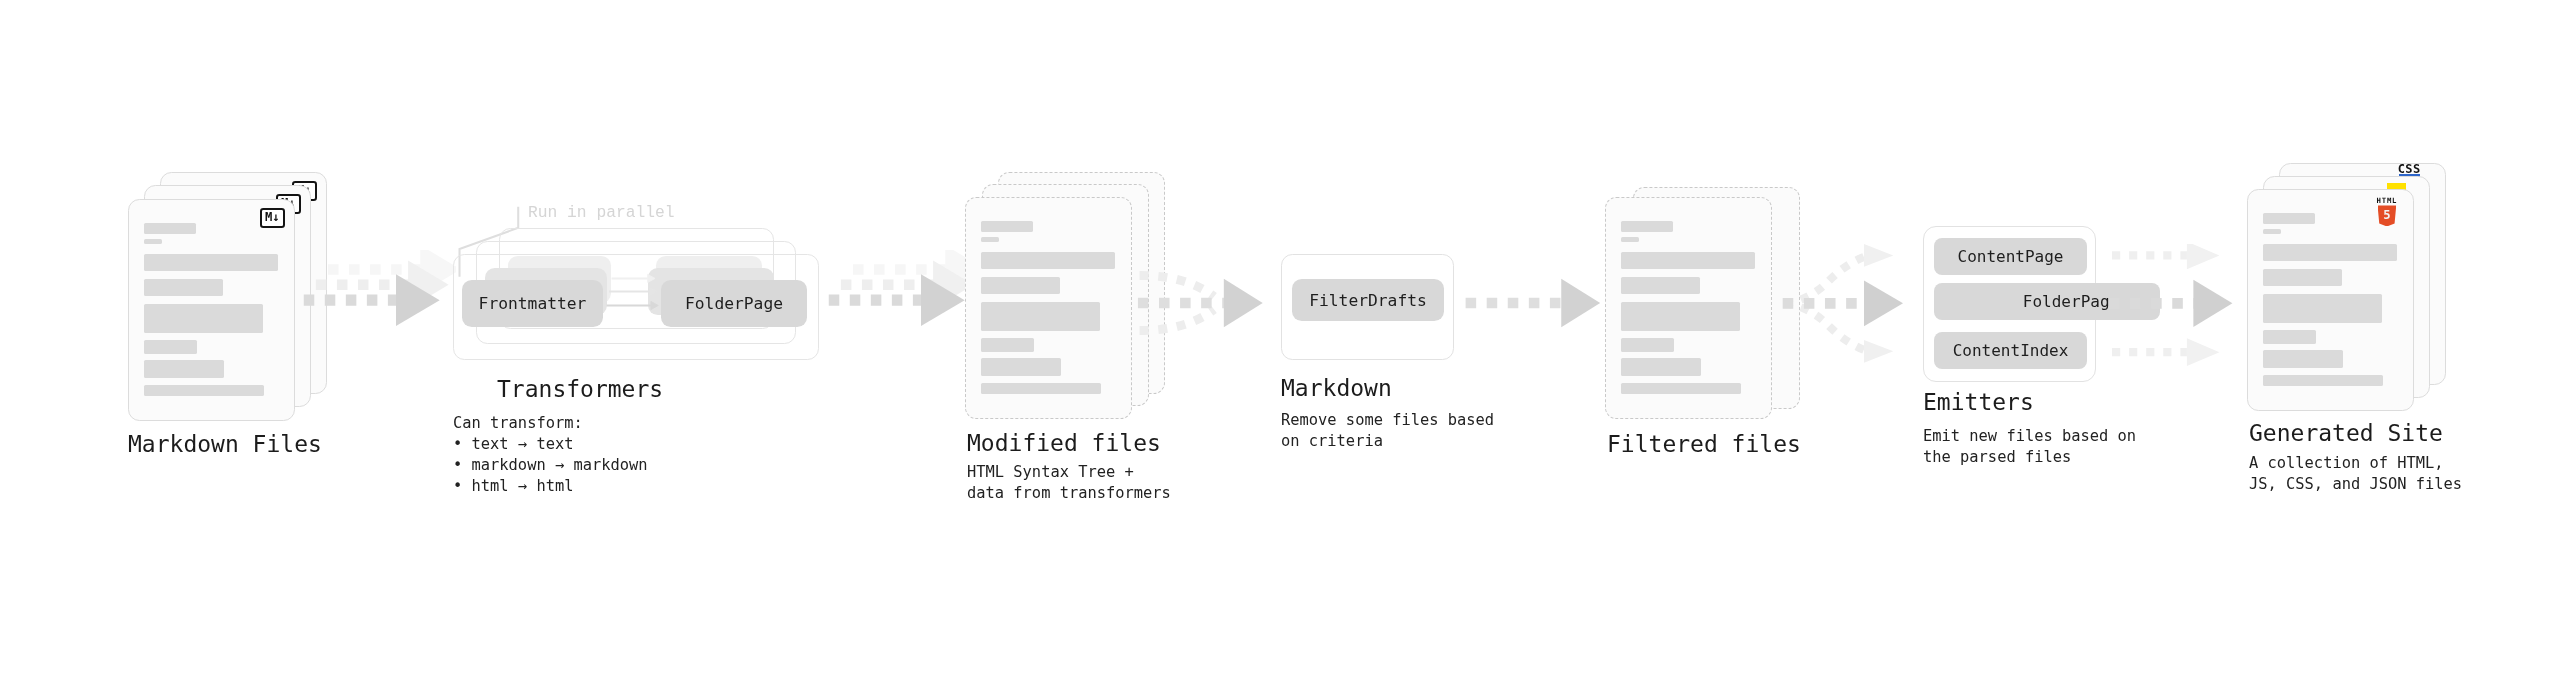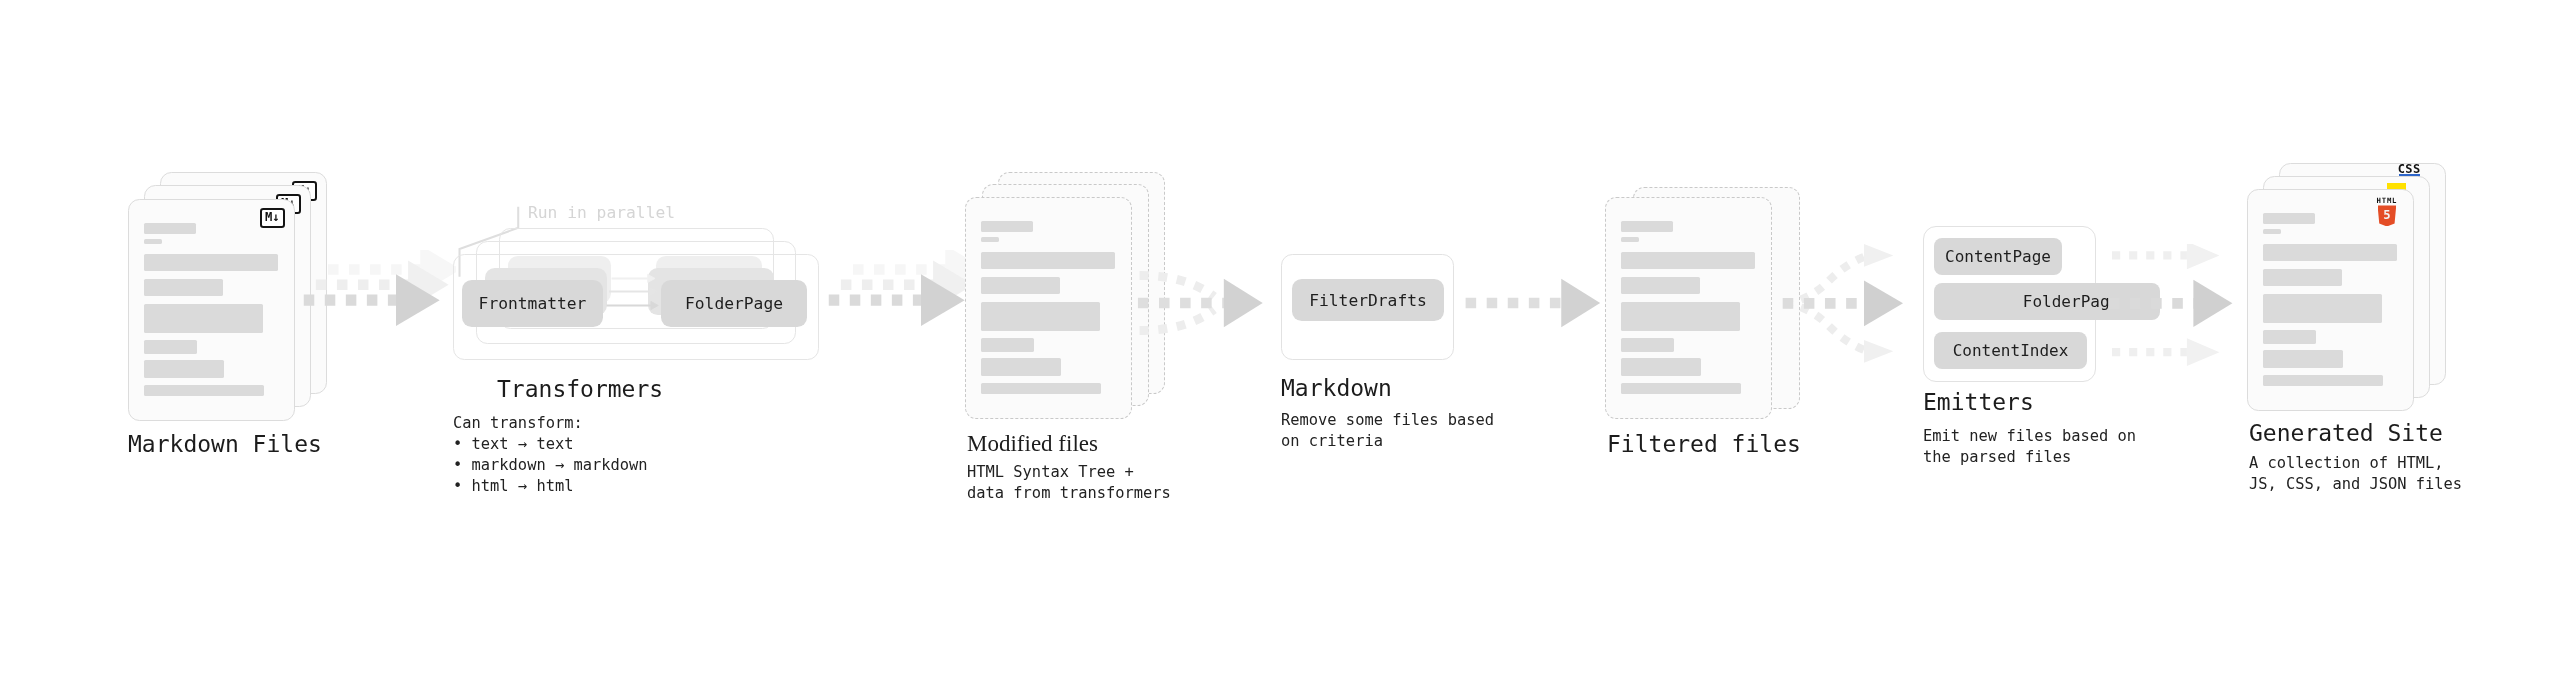--- a/index.html
+++ b/index.html
@@ -31,21 +31,21 @@
   .html5-badge{position:absolute;top:6.5px;right:8.1px;width:36px;text-align:center;}
   .html5-badge .t{font-size:7.3px;font-weight:700;letter-spacing:0.8px;color:#111;line-height:8.1px;}
   .html5-shield{width:18.7px;height:21px;margin:0.8px auto 0;background:#e44d26;
                 clip-path:polygon(0 0,100% 0,91% 86%,50% 100%,9% 86%);
                 display:flex;align-items:center;justify-content:center;}
   .html5-shield span{color:#f2f2f2;font-size:12.2px;font-weight:700;line-height:12.2px;padding-bottom:2.4px;}
 
   
   .node-label{position:absolute;font-size:23px;font-weight:500;color:#1c1c1c;line-height:1.1;white-space:nowrap;}
   .node-caption{position:absolute;font-size:15.4px;font-weight:400;color:#222;line-height:21px;white-space:pre-line;}
-  .annotation{position:absolute;font-size:16.3px;color:#d5d5d5;white-space:nowrap;}
+  .annotation{position:absolute;font-size:16.3px;color:#d5d5d5;white-space:nowrap;font-family:Liberation Mono, monospace;}
 
   
   .layer{position:absolute;border:1.6px solid #e5e5e5;border-radius:11.4px;box-sizing:border-box;background:transparent;}
   .proc-box{position:absolute;border:1.6px solid #e2e2e2;border-radius:11.4px;box-sizing:border-box;background:#ffffff;}
   .pill{position:absolute;background:#d8d8d8;border-radius:9.8px;display:flex;align-items:center;justify-content:center;
         font-size:16.3px;color:#1e1e1e;}
   .pill.g1{background:#e4e4e4;}
   .pill.g2{background:#efefef;}
   .svgabs{position:absolute;}
 </style>
@@ -145,21 +145,21 @@
         <div class="bar b1"></div>
           <div class="bar b2"></div>
           <div class="bar b3"></div>
           <div class="bar b4"></div>
         <div class="bar b5"></div>
           <div class="bar b6"></div>
           <div class="bar b7"></div>
           <div class="bar b8"></div>
       </div>
     </div>
-    <div class="node-label" style="left:967px;top:431px;font-family:Liberation Serif, serif;">Modified files</div>
+    <div class="node-label" style="left:967px;top:431px;">Modified files</div>
     <div class="node-caption" style="left:967px;top:462px;">HTML Syntax Tree +
 data from transformers</div>
   </div>
 
   <svg class="svgabs" style="left:1136px;top:256px;" width="140" height="94" viewBox="0 0 172 116">
     <path d="M4,24 Q62,24 96,50" fill="none" stroke="#ededed" stroke-width="11" stroke-dasharray="11 12"></path>
     <path d="M4,92 Q62,92 96,66" fill="none" stroke="#ededed" stroke-width="11" stroke-dasharray="11 12"></path>
     <line x1="2" y1="58" x2="110" y2="58" stroke="#dedede" stroke-width="13" stroke-dasharray="13 13"></line>
     <polygon points="108,28 156,58 108,88" fill="#d2d2d2"></polygon>
   </svg>
@@ -198,21 +198,21 @@
     <path d="M4,73 Q34,70 58,46 Q80,24 104,15" fill="none" stroke="#ededed" stroke-width="10" stroke-dasharray="10 11"></path>
     <polygon points="102,0 138,14 102,28" fill="#f0f0f0"></polygon>
     <path d="M4,73 Q34,76 58,100 Q80,122 104,131" fill="none" stroke="#ededed" stroke-width="10" stroke-dasharray="10 11"></path>
     <polygon points="102,118 138,132 102,146" fill="#f0f0f0"></polygon>
     <line x1="2" y1="73" x2="104" y2="73" stroke="#dcdcdc" stroke-width="13" stroke-dasharray="13 13"></line>
     <polygon points="102,45 150,73 102,101" fill="#d0d0d0"></polygon>
   </svg>
 
   <div>
     <div class="proc-box" style="left:1923px;top:226px;width:173px;height:156px;border-radius:13px;"></div>
-    <div class="pill" style="left:1934px;top:238px;width:128px;height:37px;border-radius:8.1px;font-size:16px;">ContentPage</div>
+    <div class="pill" style="left:1934px;top:238px;width:153px;height:37px;border-radius:8.1px;font-size:16px;">ContentPage</div>
     <div class="pill" style="left:1934px;top:283px;width:178px;height:37px;border-radius:8.1px;font-size:16px;padding-left:48px;">FolderPage</div>
     <div class="pill" style="left:1934px;top:332px;width:153px;height:37px;border-radius:8.1px;font-size:16px;">ContentIndex</div>
     <div class="node-label" style="left:1923px;top:390px;">Emitters</div>
     <div class="node-caption" style="left:1923px;top:426px;">Emit new files based on
 the parsed files</div>
   </div>
 
   <svg class="svgabs" style="left:2107px;top:244px;" width="137" height="122" viewBox="0 0 168 150">
     <line x1="6" y1="14" x2="100" y2="14" stroke="#efefef" stroke-width="10" stroke-dasharray="10 11"></line>
     <polygon points="98,-3 138,14 98,31" fill="#f1f1f1"></polygon>

